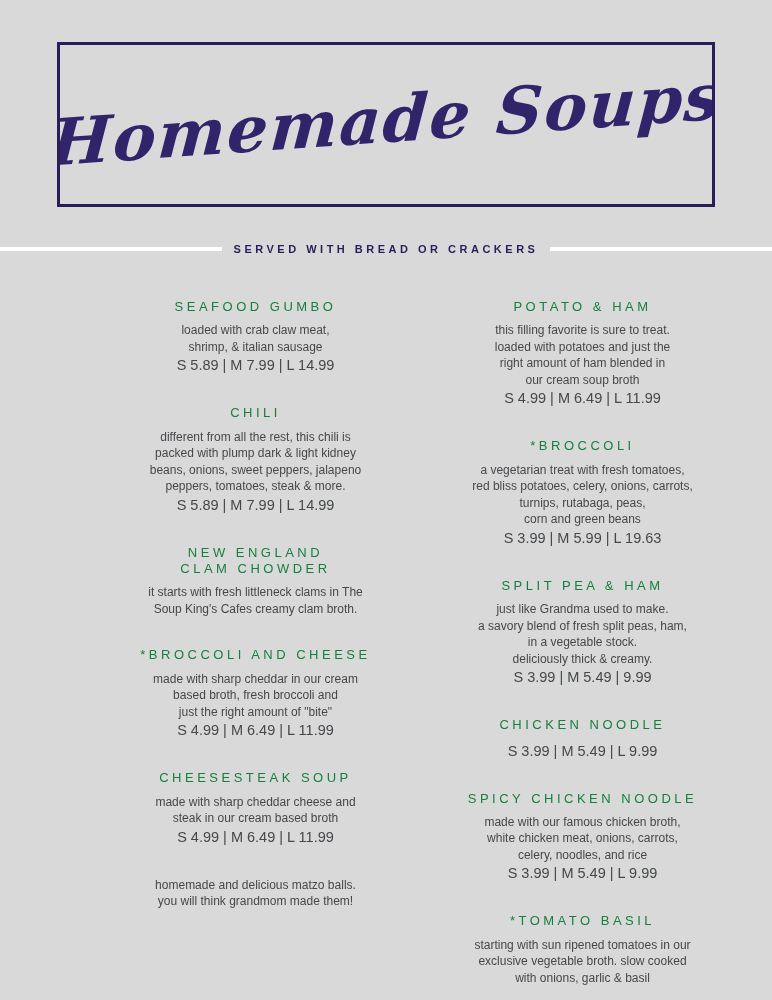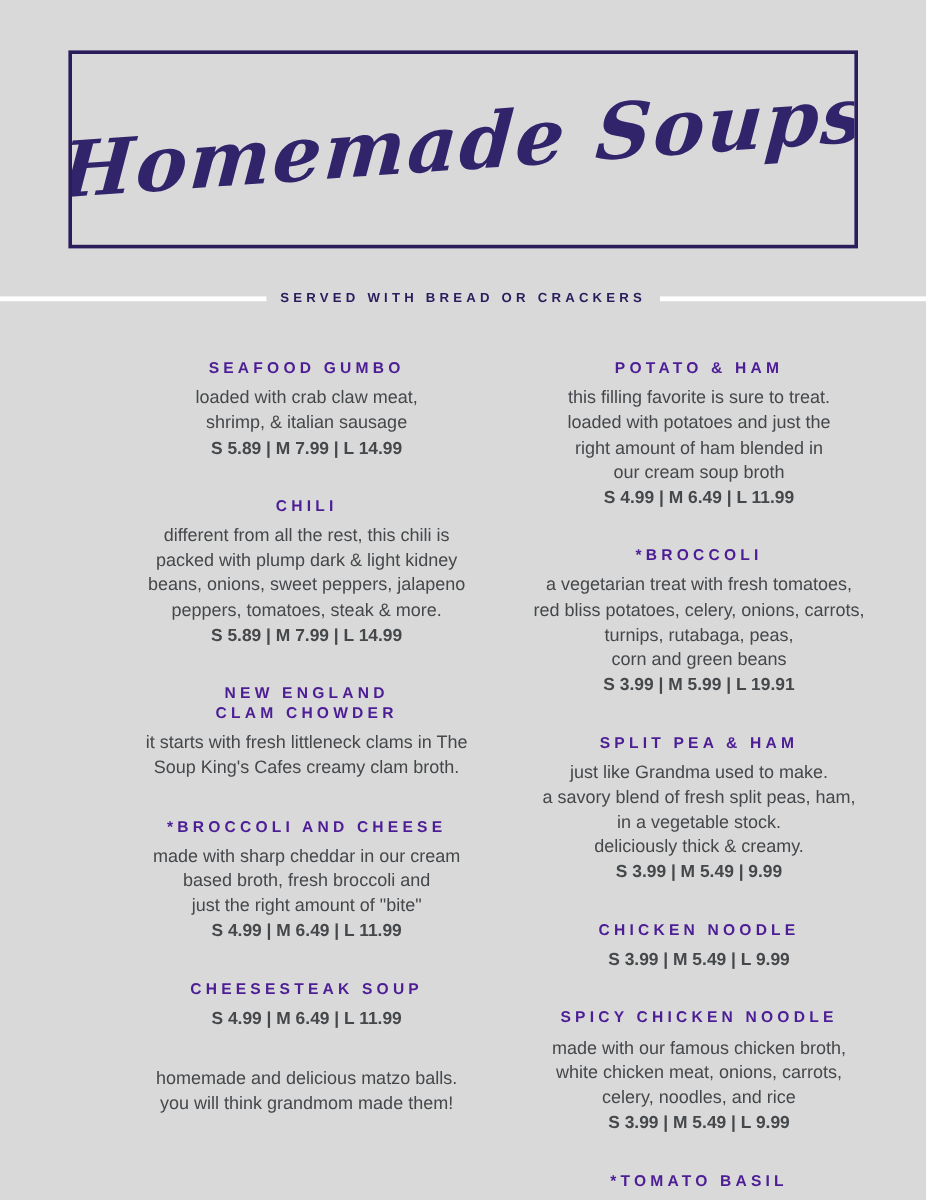--- a/index.html
+++ b/index.html
@@ -74,39 +74,38 @@
     display: flex;
     flex-direction: column;
   }
   .menu-col.right { margin-left: 0; }
   .menu-item {
     text-align: center;
     margin-bottom: 30px;
   }
   .item-name {
     font-size: 13px;
-    font-weight: bold;
+    font-weight: normal;
     letter-spacing: 3.5px;
-    color: #4c1d95;
+    color: #15803d;
     white-space: pre-line;
     line-height: 1.25;
     margin-bottom: 7px;
   }
   .item-desc {
-    font-size: 15px;
+    font-size: 12px;
     color: #45484b;
     white-space: pre-line;
     line-height: 1.38;
     text-align: center;
   }
   .item-price {
     font-size: 14.5px;
     color: #45484b;
     line-height: 1.38;
-    font-weight: bold;
   }
 </style>
 </head>
 <body>
 
 <div class="page">
 
   <div class="header-box">
     <div class="script-title">Homemade Soups</div>
   </div>
@@ -142,20 +141,22 @@
       </div>
       <div class="menu-item">
         <div class="item-name">*BROCCOLI AND CHEESE</div>
         <div class="item-desc">made with sharp cheddar in our cream
 based broth, fresh broccoli and
 just the right amount of "bite"</div>
         <div class="item-price">S 4.99 | M 6.49 | L 11.99</div>
       </div>
       <div class="menu-item">
         <div class="item-name">CHEESESTEAK SOUP</div>
+        <div class="item-desc">made with sharp cheddar cheese and
+steak in our cream based broth</div>
         <div class="item-price">S 4.99 | M 6.49 | L 11.99</div>
       </div>
       <div class="menu-item">
         <div class="item-desc">homemade and delicious matzo balls.
 you will think grandmom made them!</div>
 
       </div>
 
     </div>
 
@@ -167,21 +168,21 @@
 right amount of ham blended in
 our cream soup broth</div>
         <div class="item-price">S 4.99 | M 6.49 | L 11.99</div>
       </div>
       <div class="menu-item">
         <div class="item-name">*BROCCOLI</div>
         <div class="item-desc">a vegetarian treat with fresh tomatoes,
 red bliss potatoes, celery, onions, carrots,
 turnips, rutabaga, peas,
 corn and green beans</div>
-        <div class="item-price">S 3.99 | M 5.99 | L 19.91</div>
+        <div class="item-price">S 3.99 | M 5.99 | L 19.63</div>
       </div>
       <div class="menu-item">
         <div class="item-name">SPLIT PEA &amp; HAM</div>
         <div class="item-desc">just like Grandma used to make.
 a savory blend of fresh split peas, ham,
 in a vegetable stock.
 deliciously thick &amp; creamy.</div>
         <div class="item-price">S 3.99 | M 5.49 | 9.99</div>
       </div>
       <div class="menu-item">

